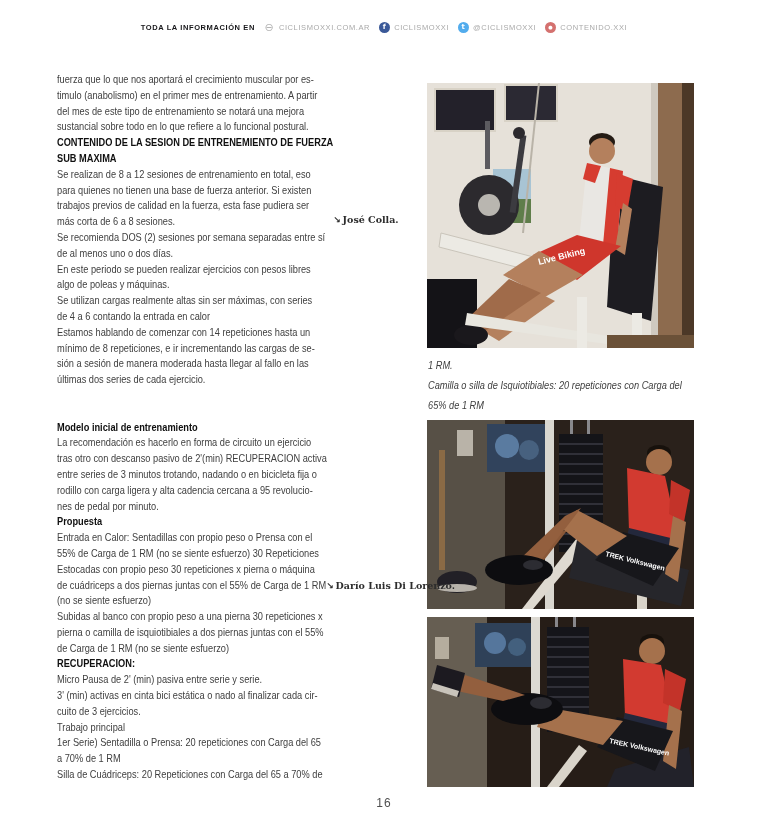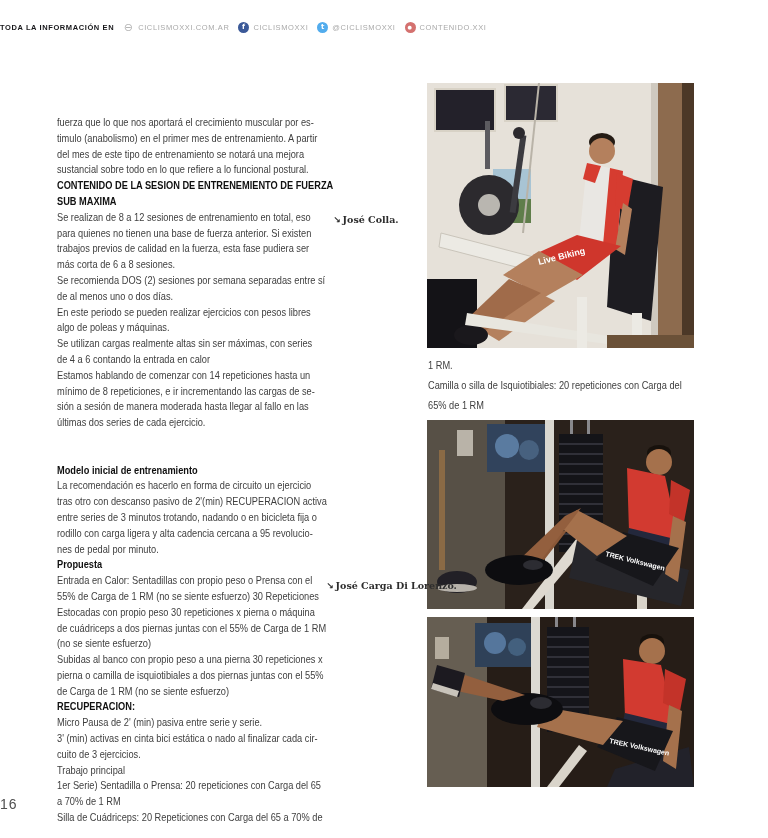--- a/index.html
+++ b/index.html
@@ -1,56 +1,56 @@
 <!DOCTYPE html>
 <html><head>
 <meta charset="utf-8">
 <style>
   html,body{margin:0;padding:0;background:#fff;}
   .page{position:relative;width:768px;height:838px;background:#ffffff;overflow:hidden;
         font-family:"Liberation Sans",sans-serif;}
 
   
-  .hdr{position:absolute;top:22px;left:0;width:100%;display:flex;justify-content:flex-start;
+  .hdr{position:absolute;top:22px;left:0;width:100%;display:flex;justify-content:center;
        align-items:center;gap:9px;font-size:7.5px;letter-spacing:.6px;}
   .hdr .prefix{font-weight:bold;color:#17171a;}
   .hdr .lnk{display:inline-flex;align-items:center;gap:4px;color:#a9a9a9;text-decoration:none;}
   .ic{width:11px;height:11px;border-radius:50%;display:inline-flex;align-items:center;
       justify-content:center;color:#fff;font-size:7px;font-weight:bold;line-height:1;
       font-family:"DejaVu Sans",sans-serif;}
   .ic.web{background:none;color:#b5b5b5;font-size:11px;font-weight:normal;}
   .ic.fb{background:#3b5998;}
   .ic.tw{background:#52aced;}
   .ic.ig{background:#d4716f;font-size:5px;}
 
   
-  .article{position:absolute;left:57px;top:72px;width:278px;margin-top:43px;}
+  .article{position:absolute;left:57px;top:72px;width:278px;}
   .line{height:15.8px;line-height:15.8px;font-size:11px;color:#3e3e3e;white-space:nowrap;
         transform:scaleX(.84);transform-origin:0 50%;}
   .line.bold{font-weight:bold;color:#101010;}
 
   
   .photo{position:absolute;left:427px;width:267px;overflow:hidden;background:#201a16;}
   #photo1{top:83px;height:265px;}
   #photo2{top:420px;height:189px;}
   #photo3{top:617px;height:170px;}
   .photo svg{display:block;width:100%;height:100%;}
 
-  .p1cap{position:absolute;left:428px;top:355px;width:290px;}
+  .p1cap{position:absolute;left:428px;top:355px;width:290px;font-style:italic;}
   .cap-line{height:20px;line-height:20px;font-size:11px;color:#3e3e3e;white-space:nowrap;
             transform:scaleX(.84);transform-origin:0 50%;}
 
   .side-cap{position:absolute;font-family:"DejaVu Serif",serif;font-weight:bold;
             font-size:9.5px;color:#2d2d2d;white-space:nowrap;}
   #cap-dario{left:333px;top:214px;}
   #cap-jose{left:326px;top:580px;}
   .arrow{font-size:9px;margin-right:2px;font-family:"DejaVu Sans",sans-serif;}
 
-  .pagenum{position:absolute;left:0;top:796px;width:100%;text-align:left;
-           font-size:14px;color:#4f4f4f;letter-spacing:1px;}
+  .pagenum{position:absolute;left:0;top:796px;width:100%;text-align:center;
+           font-size:12px;color:#4f4f4f;letter-spacing:1px;}
 
   .shorts-text{font-family:"Liberation Sans",sans-serif;font-weight:bold;fill:#ffffff;}
 </style>
 </head>
 <body>
 
 <div class="page">
 
   <div class="hdr">
     <span class="prefix">TODA LA INFORMACIÓN EN</span>
@@ -210,21 +210,21 @@
       <path d="M138 96 L154 88 L108 148 L92 140 Z" fill="#935f3e"></path>
       <ellipse cx="92" cy="150" rx="34" ry="15" fill="#0d0d10"></ellipse>
       <ellipse cx="106" cy="145" rx="10" ry="5" fill="#2c2c32"></ellipse>
       <ellipse cx="30" cy="162" rx="20" ry="11" fill="#222026"></ellipse>
       <ellipse cx="30" cy="168" rx="20" ry="4" fill="#b7b2aa"></ellipse>
       <text class="shorts-text" x="178" y="136" font-size="7" transform="rotate(14 178 136)">TREK Volkswagen</text>
     </svg>
   </div>
 
   <div class="side-cap" id="cap-jose">
-    <span class="arrow">↘</span><span>José Carga Di Lorenzo.</span>
+    <span class="arrow">↘</span><span>Darío Luis Di Lorenzo.</span>
   </div>
 
   <div class="photo" id="photo3">
     <svg viewBox="0 0 267 170" preserveAspectRatio="none">
       <rect width="267" height="170" fill="#261d17"></rect>
       <rect width="60" height="170" fill="#665e52"></rect>
       <rect x="8" y="20" width="14" height="22" fill="#b5ad9e"></rect>
       <rect x="48" y="6" width="56" height="44" fill="#2f4158"></rect>
       <circle cx="68" cy="26" r="11" fill="#55769c"></circle>
       <circle cx="90" cy="30" r="9" fill="#43607e"></circle>

